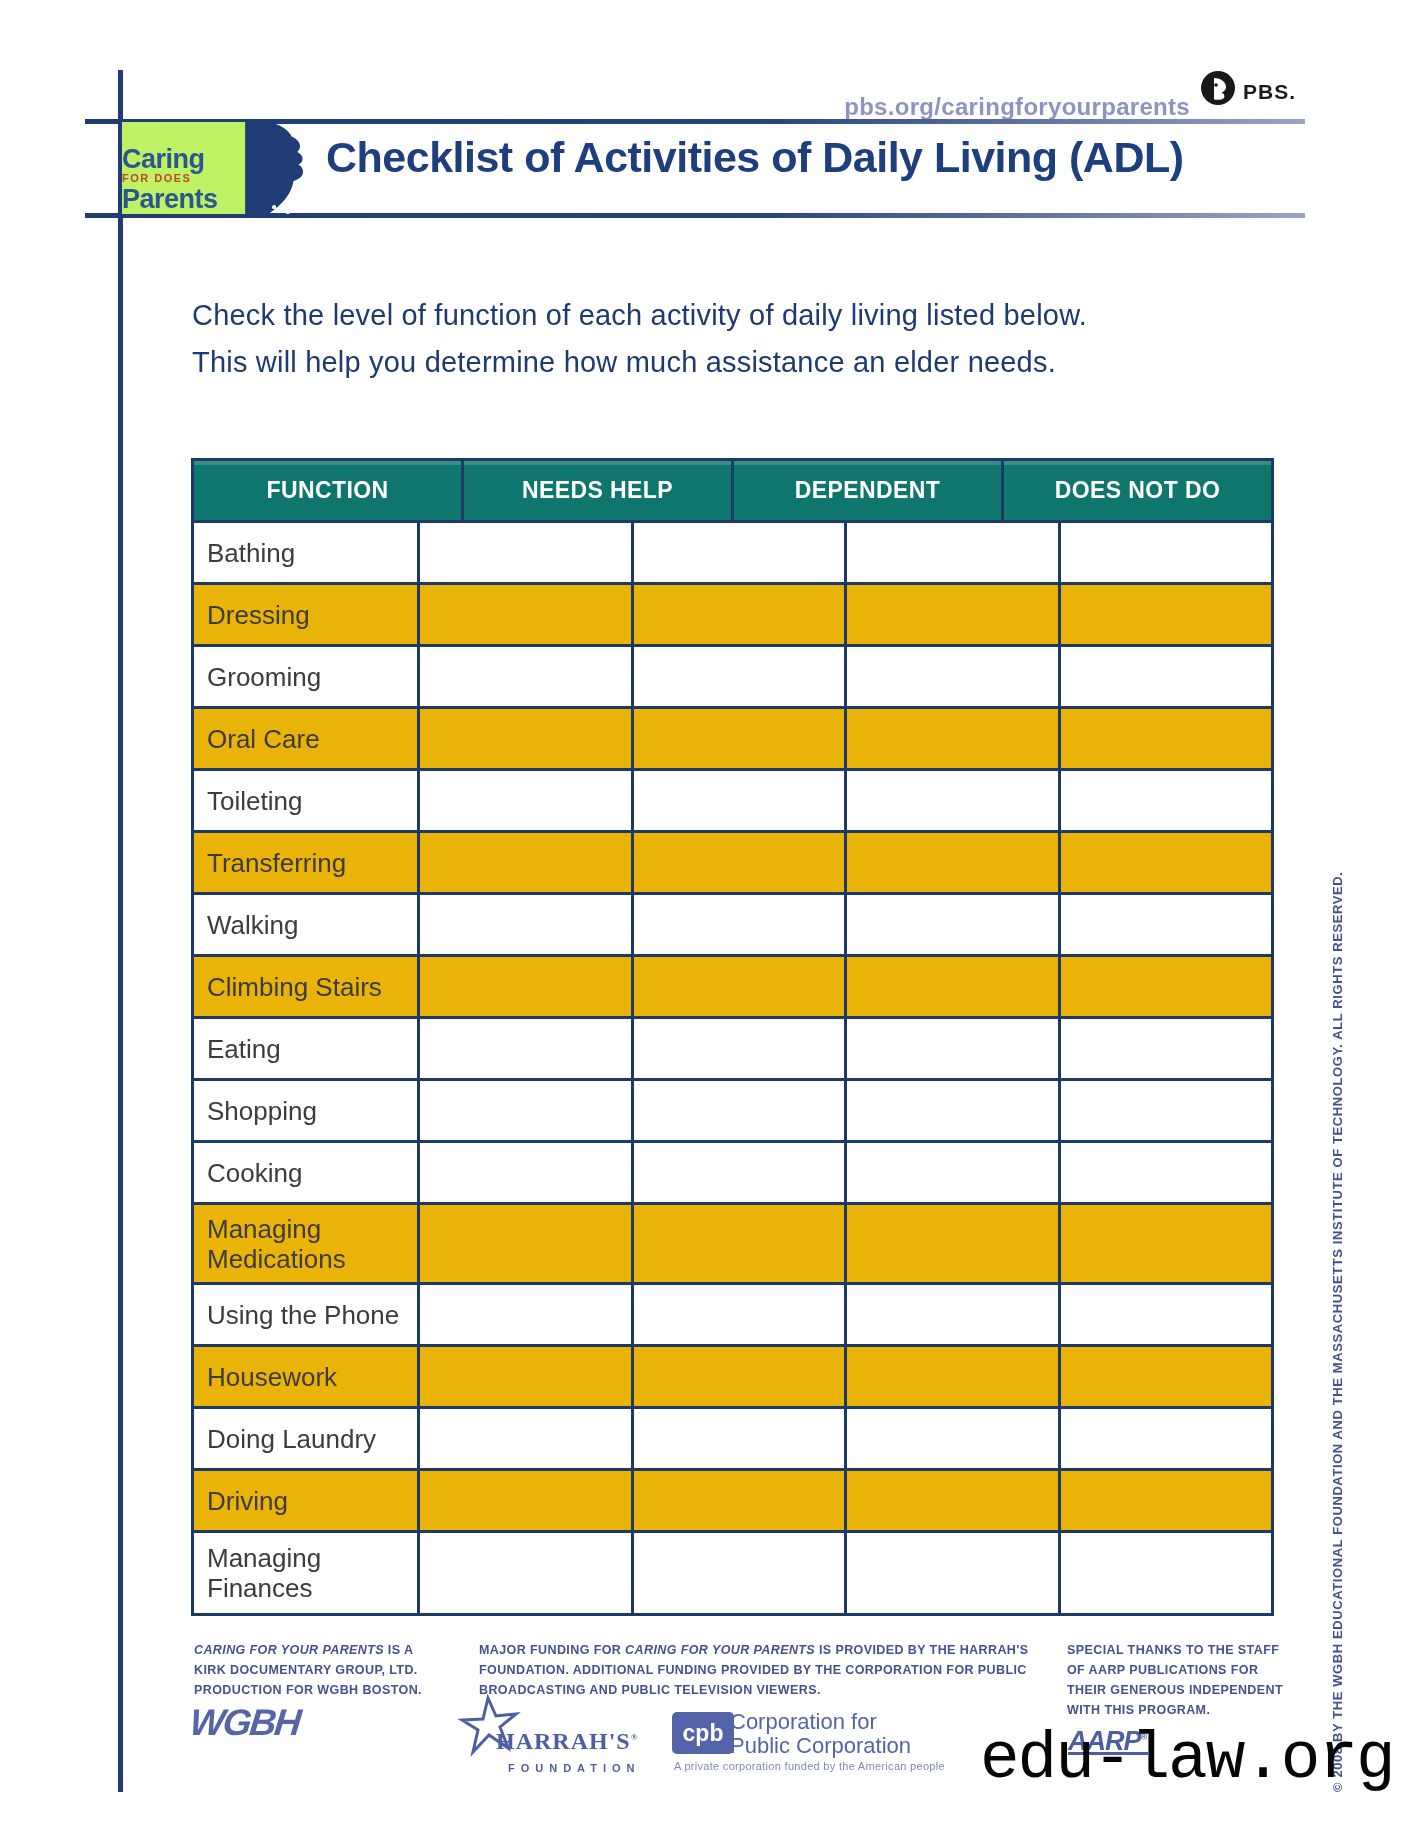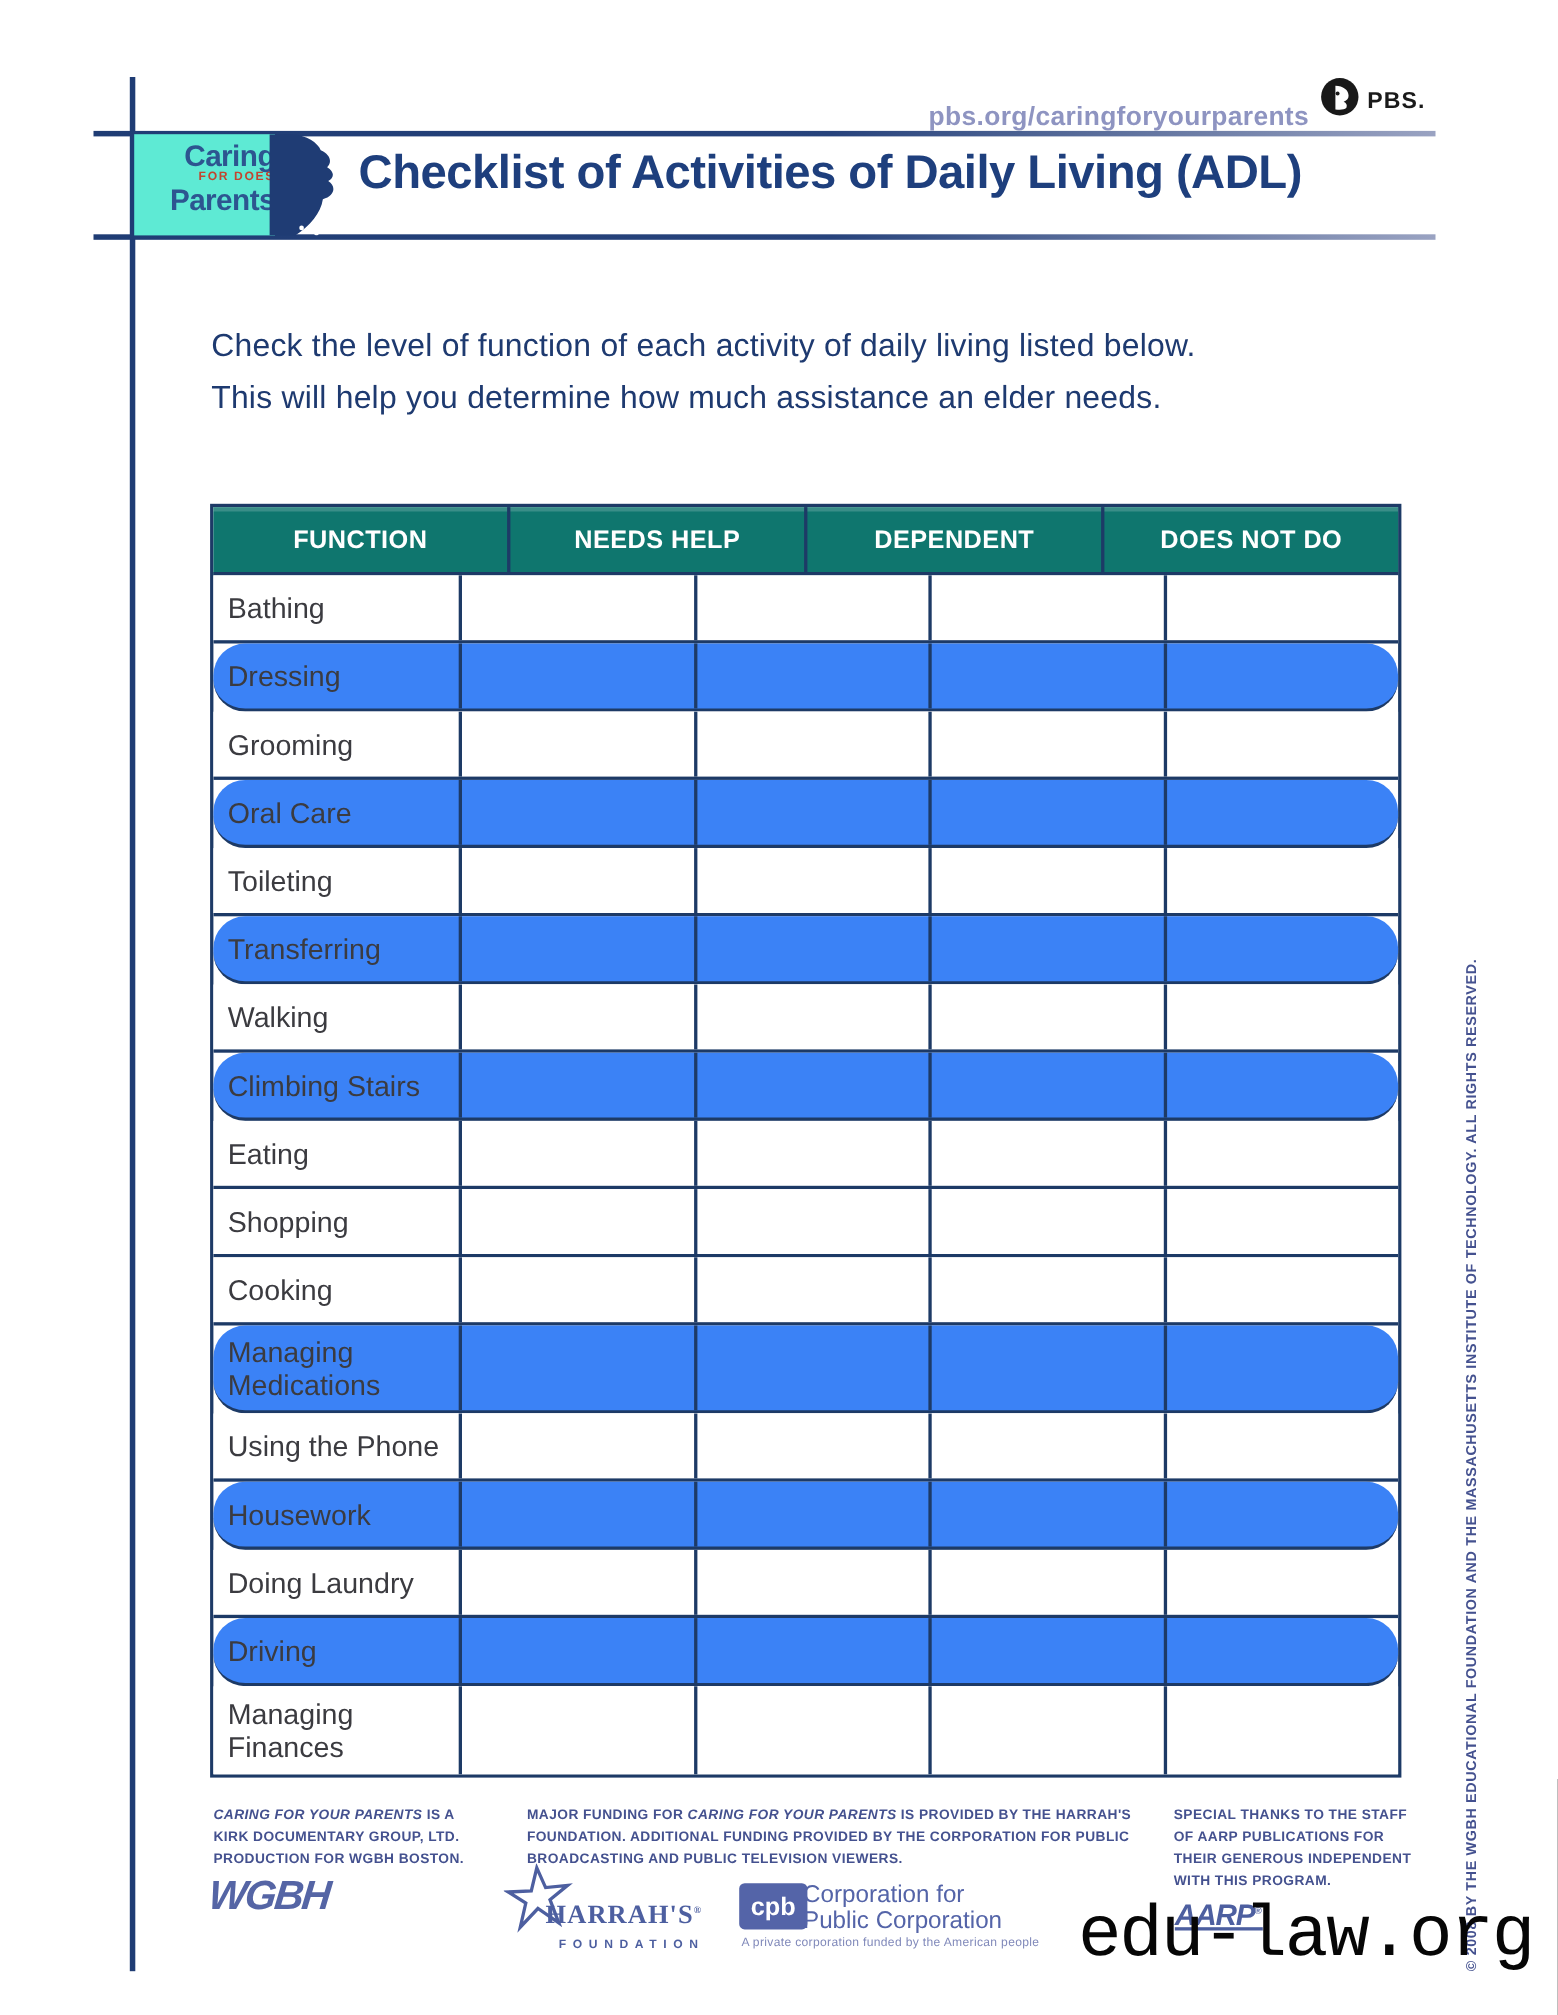--- a/index.html
+++ b/index.html
@@ -10,41 +10,41 @@
   
   .url-text{position:absolute;top:93px;right:226px;font-size:24px;font-weight:bold;
     color:#8e94c1;letter-spacing:.3px;}
   .pbs-logo{position:absolute;top:70px;left:1200px;width:36px;height:36px;}
   .pbs-wordmark{position:absolute;top:80px;left:1243px;font-size:21px;font-weight:bold;
     color:#1a1a1a;letter-spacing:1px;}
   .v-rule{position:absolute;left:118px;top:70px;width:5px;height:1722px;background:#1f3c74;}
   .h-rule{position:absolute;left:85px;width:1220px;height:5px;
     background:linear-gradient(to right,#1f3c74 0%,#27437c 55%,#9aa3c2 100%);}
   .h-rule.top{top:119px;} .h-rule.bottom{top:213px;}
-  .logo-box{position:absolute;left:122px;top:122px;width:128px;height:92px;background:#5eead4;
-    text-align:right;box-sizing:border-box;padding-top:7px;}
+  .logo-box{position:absolute;left:122px;top:122px;width:128px;height:92px;background:#bef264;
+    text-align:left;box-sizing:border-box;padding-top:24px;}
   .logo-caring{font-size:27px;font-weight:bold;color:#2d5590;line-height:26px;letter-spacing:-.5px;}
   .logo-foryour{font-size:11px;font-weight:bold;color:#c2452e;line-height:13px;letter-spacing:1.5px;}
   .logo-parents{font-size:27px;font-weight:bold;color:#2d5590;line-height:28px;letter-spacing:-.5px;}
   .face-sil{position:absolute;left:244px;top:122px;width:70px;height:92px;}
   .page-title{position:absolute;left:326px;top:133px;font-size:43px;font-weight:bold;
     color:#1e3f7d;letter-spacing:-.5px;white-space:nowrap;}
   .instructions{position:absolute;left:192px;top:292px;font-size:29px;color:#1e3a70;
     line-height:47px;letter-spacing:.2px;}
   
   .adl-table{position:absolute;left:191px;top:458px;width:1083px;border:3px solid #1d3a66;
     box-sizing:border-box;background:#fff;}
   .thead{display:flex;height:62px;background:#0f766e;box-shadow:inset 0 4px 0 rgba(255,255,255,.18);
     border-bottom:3px solid #1d3a66;box-sizing:border-box;}
   .th{flex:1;display:flex;align-items:center;justify-content:center;color:#ffffff;
     font-weight:bold;font-size:23px;letter-spacing:.4px;border-right:3px solid #1d3a66;box-sizing:border-box;}
   .th:last-child{border-right:none;}
   .tr{display:flex;height:62px;border-bottom:3px solid #1d3a66;box-sizing:border-box;background:#ffffff;}
   .tr:last-child{border-bottom:none;}
-  .tr.shaded{background:#3b82f6;border-radius:29px;}
+  .tr.shaded{background:#eab308;}
   .tr.tall{height:80px;}
   .td{flex:1;border-right:3px solid #1d3a66;box-sizing:border-box;}
   .td:last-child{border-right:none;}
   .td.label-cell{display:flex;align-items:center;padding-left:13px;font-size:26px;color:#3b3b40;
     white-space:pre-line;line-height:30px;}
   
   .foot-col{position:absolute;font-size:12.5px;color:#44518f;line-height:20px;letter-spacing:.4px;font-weight:bold;}
   .foot-col em{font-style:italic;}
   .fc1{left:194px;top:1640px;width:240px;}
   .fc2{left:479px;top:1640px;width:560px;}

